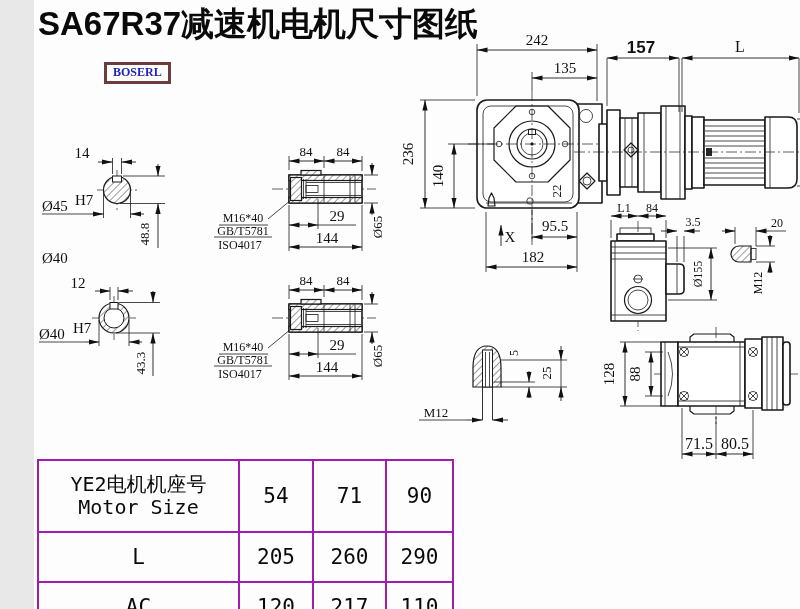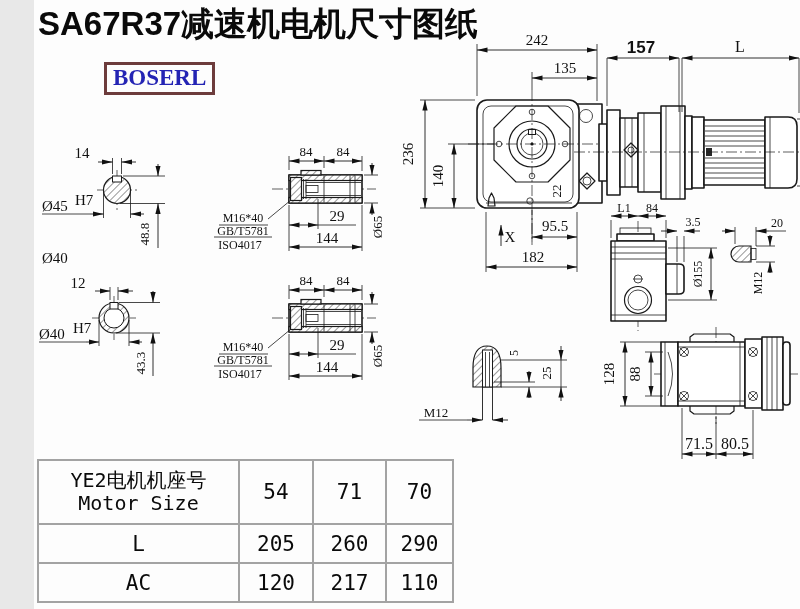--- a/index.html
+++ b/index.html
@@ -2,41 +2,41 @@
 <html><head>
 <meta charset="utf-8">
 <style>
   html,body{margin:0;padding:0;background:#e8e8e8;}
   .page{position:relative;width:800px;height:609px;background:#fdfdfd;overflow:hidden;
         font-family:"Liberation Serif",serif;margin-left:34px;}
   .title{position:absolute;left:4px;top:2px;font-family:"Liberation Sans",sans-serif;
          font-weight:bold;font-size:33px;color:#0a0a0a;letter-spacing:0px;white-space:nowrap;}
   .logo{position:absolute;left:70px;top:62px;border:3px solid #6d3c3c;background:#fdfdfd;
         padding:0px 6px 1px 6px;font-family:"Liberation Serif",serif;font-weight:bold;
-        font-size:23px;color:#2424b4;}
+        font-size:12px;color:#2424b4;}
   svg text{fill:#111;font-family:"Liberation Serif",serif;}
   .ol{fill:#fff;stroke:#1a1a1a;stroke-width:1.6;stroke-linejoin:round;}
   .ol2{fill:none;stroke:#1a1a1a;stroke-width:1.2;stroke-linejoin:round;}
   .thin{fill:none;stroke:#1a1a1a;stroke-width:0.8;}
   .dim{fill:none;stroke:#1a1a1a;stroke-width:0.9;}
   .cl{fill:none;stroke:#1a1a1a;stroke-width:0.7;stroke-dasharray:11 3 2 3;}
   .hat{fill:url(#hatch);stroke:#1a1a1a;stroke-width:1.2;}
   .hatw{fill:#fff;stroke:#1a1a1a;stroke-width:1.0;}
   .dt{font-size:13px;text-anchor:middle;}
   .dt2{font-size:15px;text-anchor:middle;}
   .dt3{font-size:16px;text-anchor:middle;}
   .lb{font-size:15px;text-anchor:start;}
   .sm{font-size:12px;text-anchor:middle;}
   .bold157{font-family:"Liberation Sans",sans-serif;font-weight:bold;font-size:17px;text-anchor:middle;}
   
   .dimtable{position:absolute;left:3px;top:459px;width:415px;height:144px;
             border-collapse:collapse;table-layout:fixed;
             font-family:"DejaVu Sans Mono","Liberation Mono",monospace;color:#0a0a0a;}
-  .dimtable td{border:2px solid #a3a3a3;text-align:center;vertical-align:middle;
-               font-size:21px;padding:4px;}
+  .dimtable td{border:2px solid #a21caf;text-align:center;vertical-align:middle;
+               font-size:21px;padding:12px;}
   .dimtable .hcell{font-size:20px;line-height:1.15;}
 </style>
 </head>
 <body>
 
 <div class="page">
 
   <div class="title">SA67R37减速机电机尺寸图纸</div>
   <div class="logo">BOSERL</div>
 
@@ -382,21 +382,21 @@
         <col style="width:67px">
       </colgroup>
     <tbody>
         <tr style="height:52px">
       <td class="hcell">
         <div>YE2电机机座号</div>
         <div>Motor Size</div>
       </td>
       <td>54</td>
       <td>71</td>
-      <td>70</td>
+      <td>90</td>
     </tr>
     <tr style="height:29px">
       <td>L</td>
       <td>205</td>
       <td>260</td>
       <td>290</td>
     </tr>
     <tr style="height:29px">
       <td>AC</td>
       <td>120</td>

